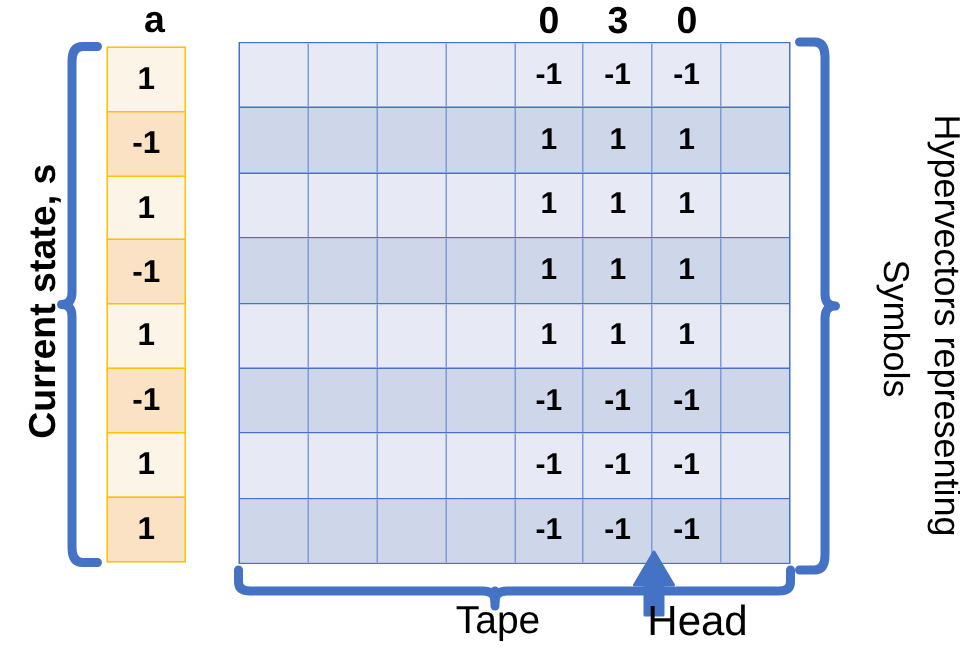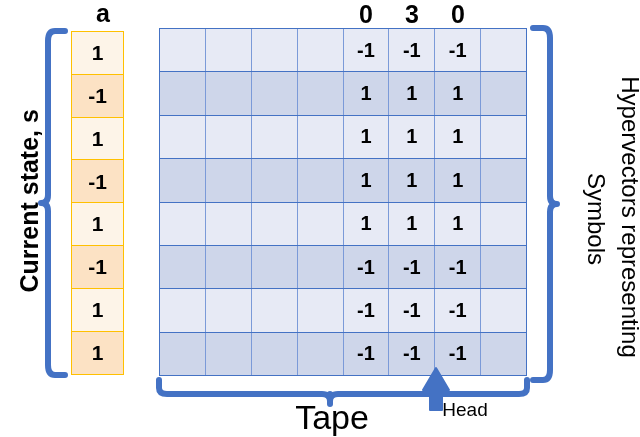--- a/index.html
+++ b/index.html
@@ -153,29 +153,29 @@
     width: 640px; height: 437px;
     pointer-events: none;
   }
 
   
   #tape-label {
     left: 252px;
     top: 400px;
     width: 160px;
     text-align: center;
-    font-size: 34px;
+    font-size: 26px;
     font-weight: normal;
   }
   #head-label {
     left: 385px;
     top: 400px;
     width: 160px;
     text-align: center;
-    font-size: 19px;
+    font-size: 28px;
     font-weight: normal;
   }
 </style>
 </head>
 <body>
 
 <div id="canvas">
 
   <div class="lbl" id="state-label">Current state, s</div>
 

